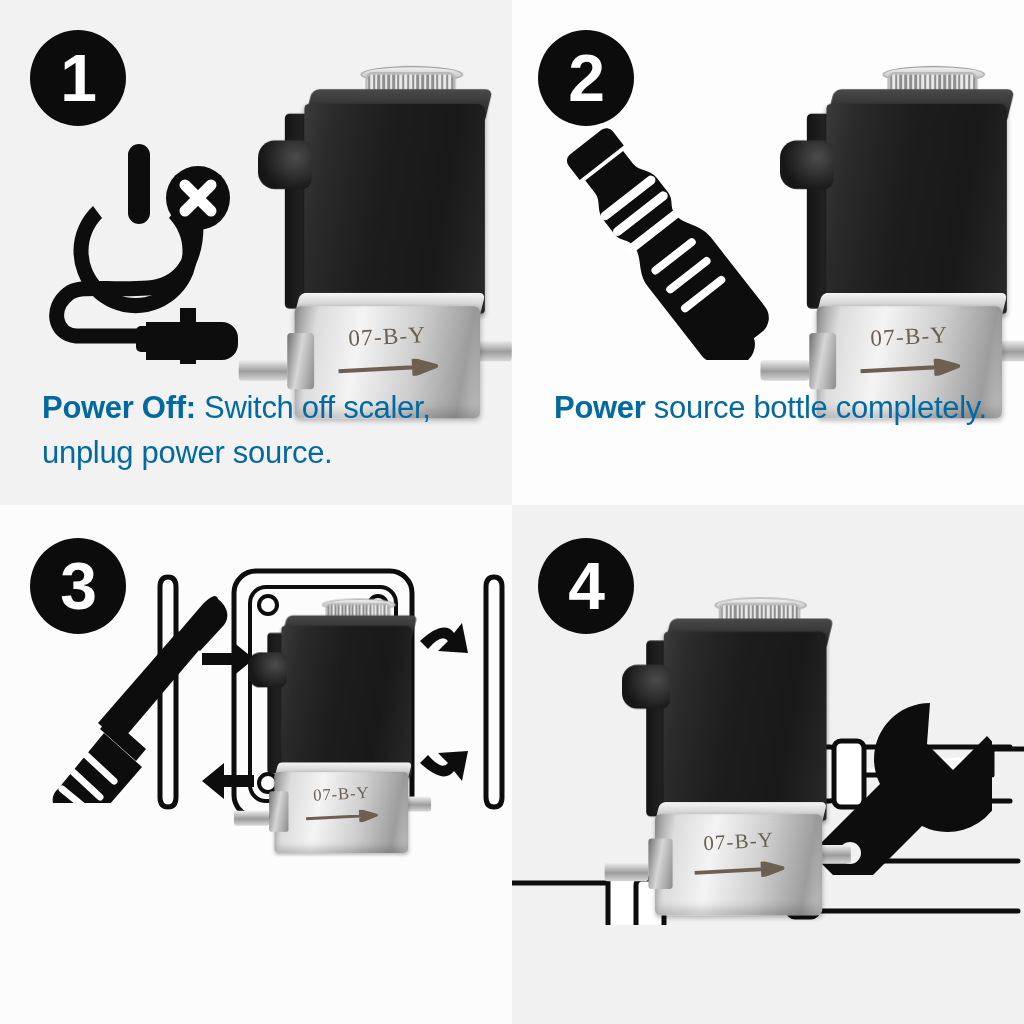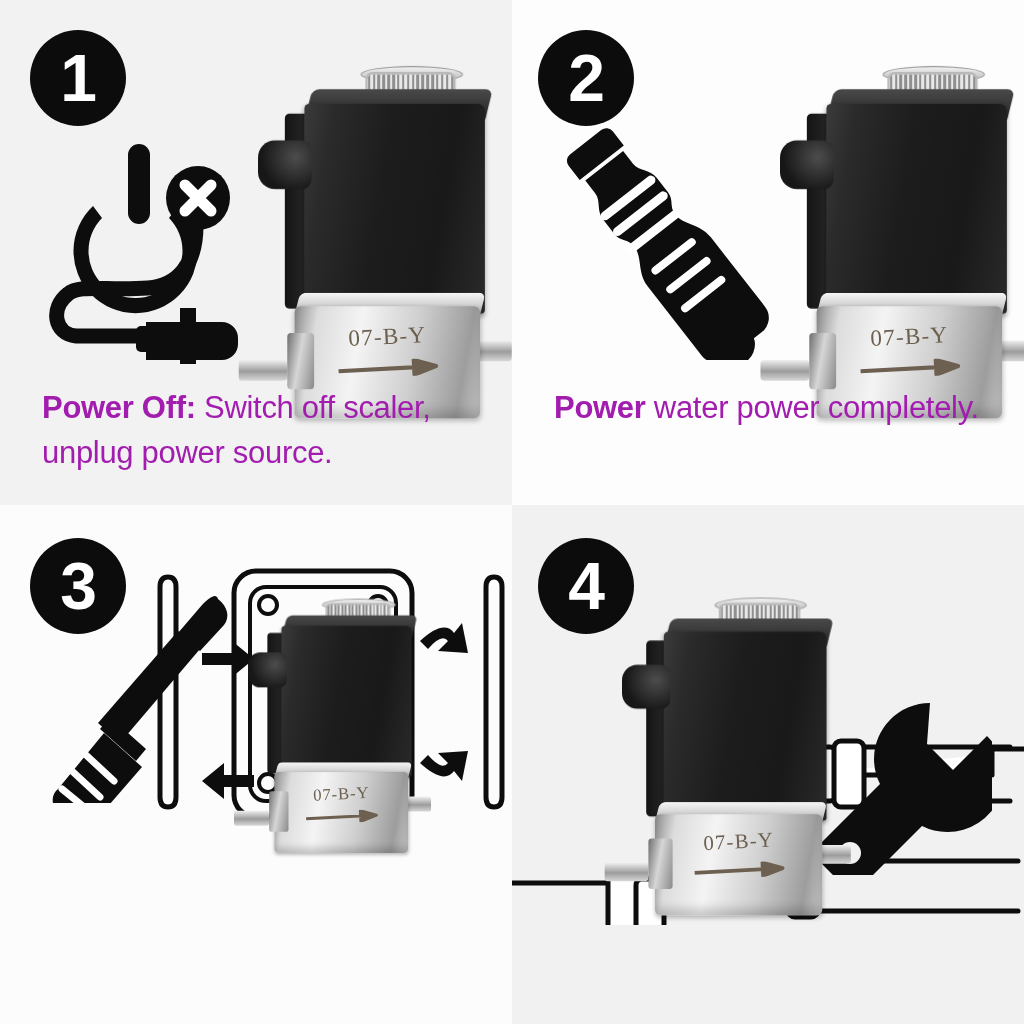--- a/index.html
+++ b/index.html
@@ -57,21 +57,21 @@
   .badge-3 { left: 30px;  top: 33px; }
   .badge-4 { left: 26px;  top: 33px; }
 
   
   .caption {
     position: absolute;
     left: 42px;
     right: 22px;
     font-size: 31px;
     line-height: 45px;
-    color: #a21caf;
+    color: #0369a1;
     letter-spacing: -0.3px;
   }
   .caption b { font-weight: 700; }
   .cap-top { top: 385px; }
 
   
   .art { position: absolute; }
 
   
   .valve {
@@ -303,21 +303,21 @@
         <div class="body-top"></div>
         <div class="body"></div>
         <div class="nut"></div>
         <div class="label">07-B-Y</div>
         <svg class="flowarrow" viewBox="0 0 86 14">
           <path d="M0 7 H72 M62 1 L80 7 L62 13 Z" fill="#6d6050" stroke="#6d6050" stroke-width="3.4" stroke-linecap="round" stroke-linejoin="round"></path>
         </svg>
       </div>
 
       <div class="caption cap-top">
-        <b>Power</b><span> water power completely.</span>
+        <b>Power</b><span> source bottle completely.</span>
       </div>
     </div>
 
     <div class="panel panel-3">
 
       <div class="badge badge-3">3</div>
 
       <svg class="art" style="left:50px; top:640px; position:absolute; top:88px;" width="190" height="210" viewBox="0 0 190 210">
         <g class="glyph">
           <path d="M168 6 c10 8 12 18 6 26 L150 58 L128 40 L152 12 c8 -8 14 -12 16 -6 z"></path>

